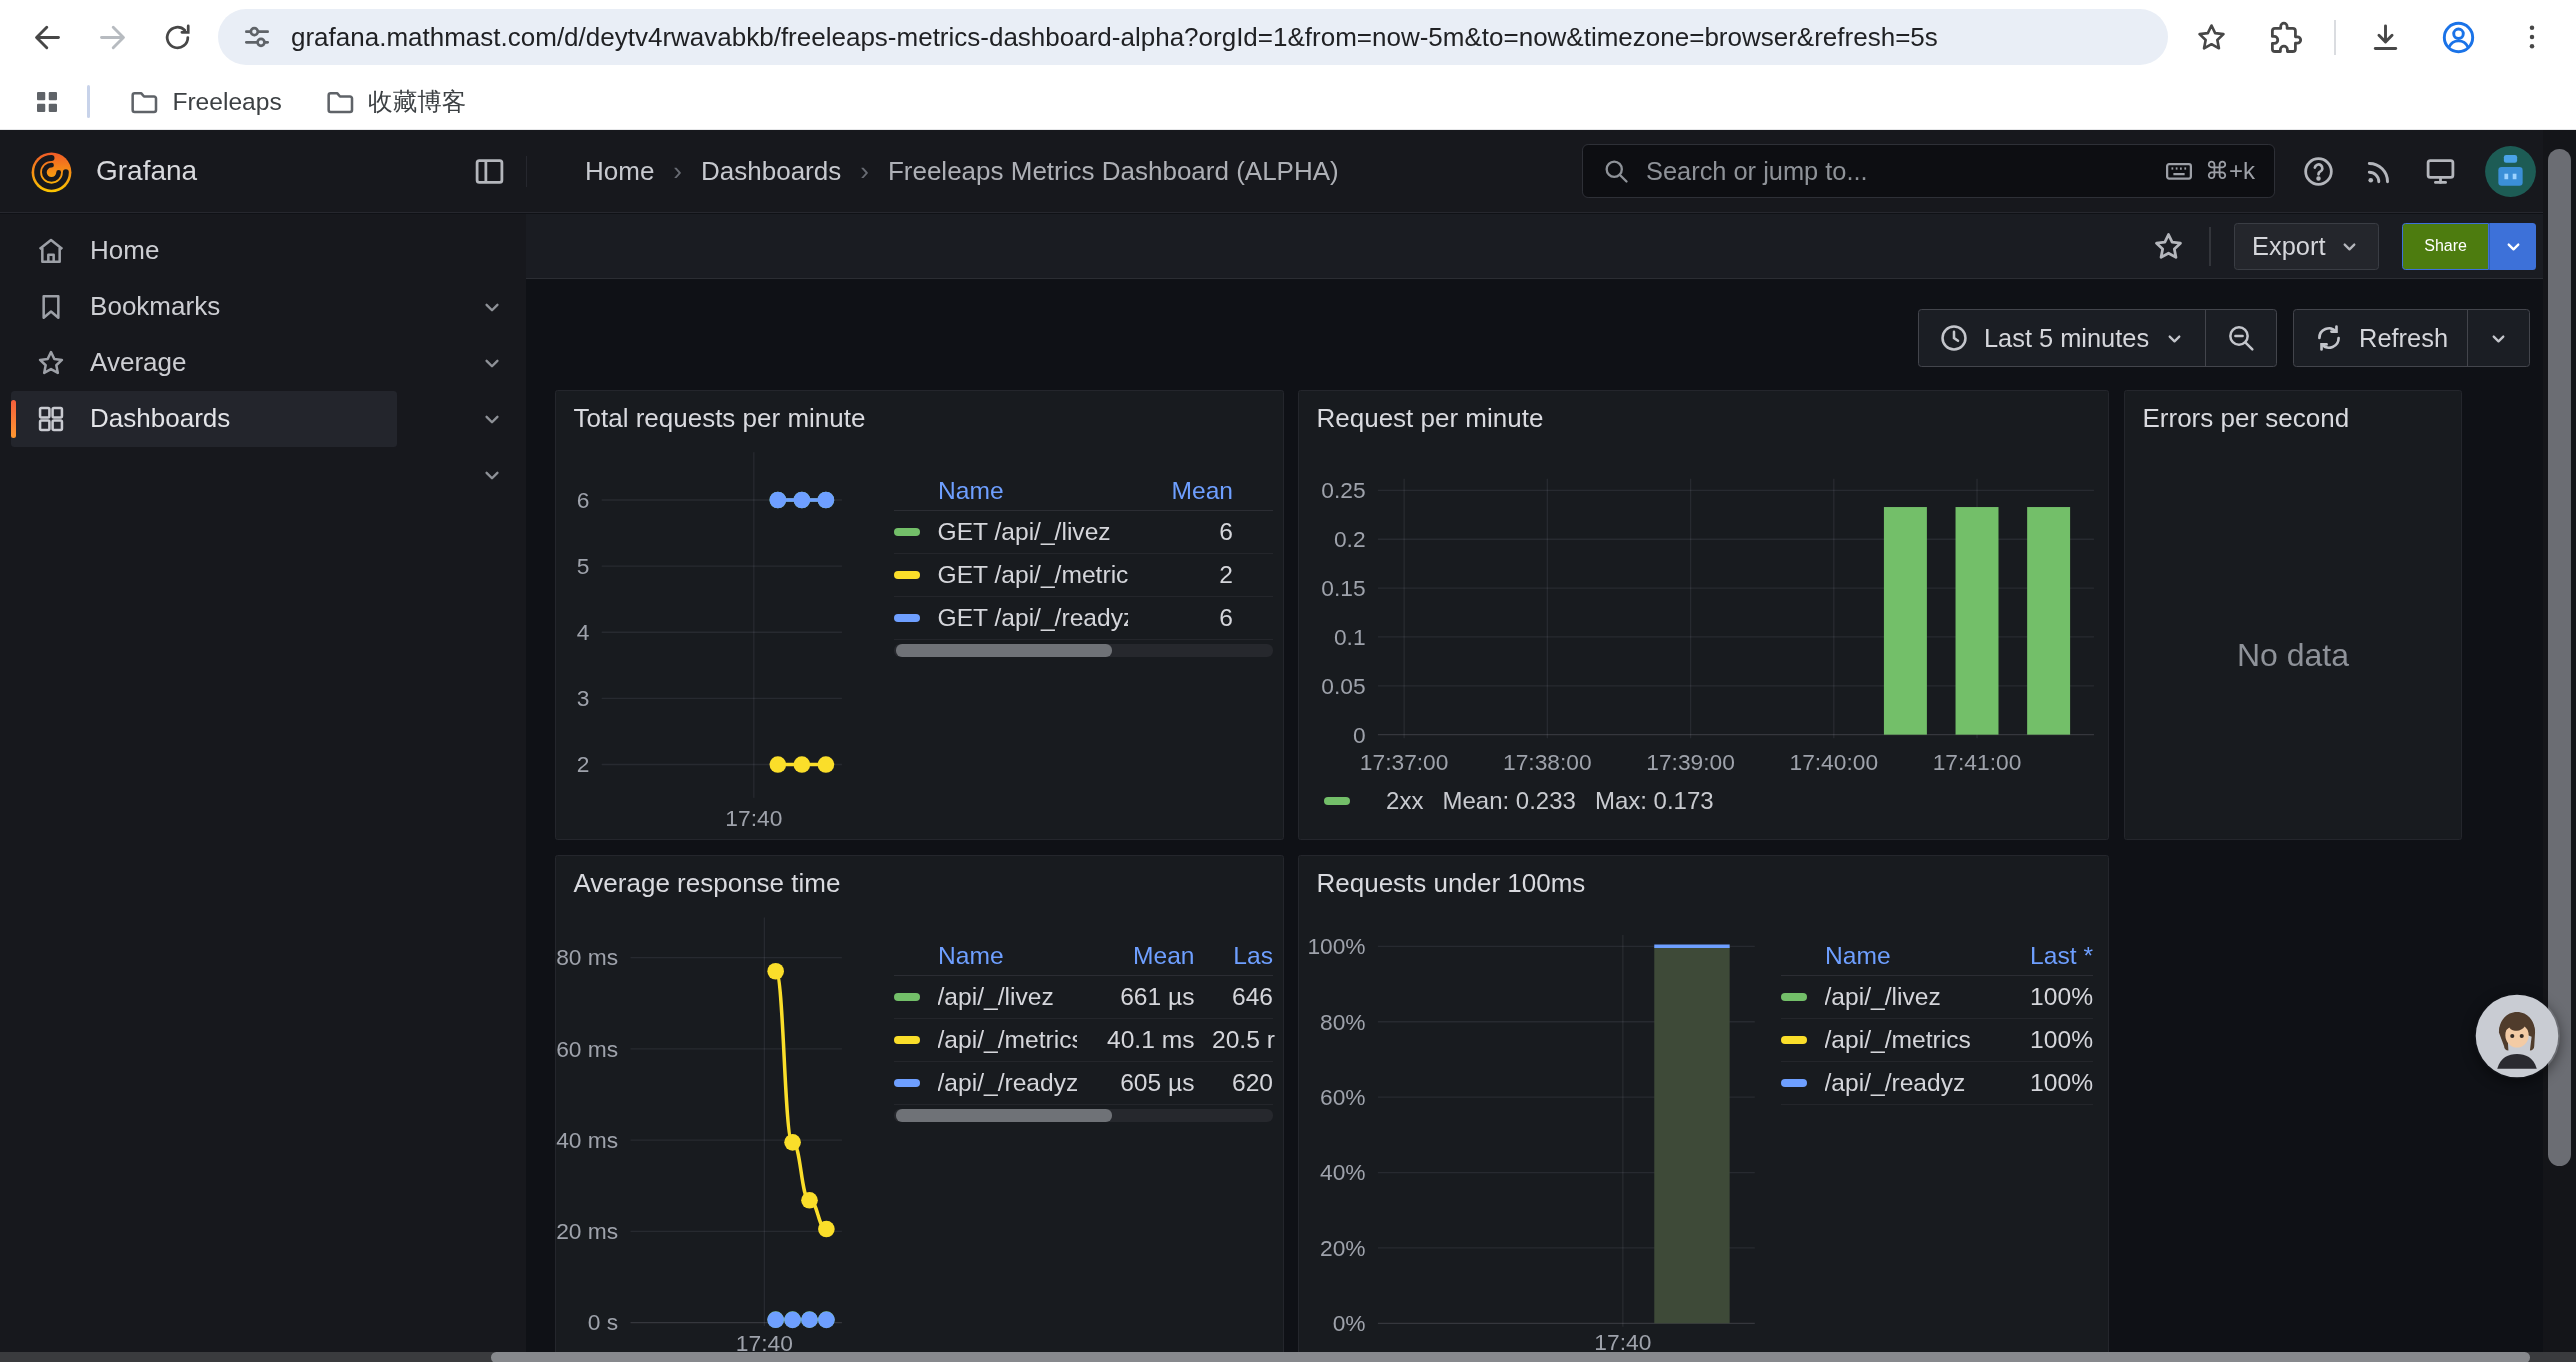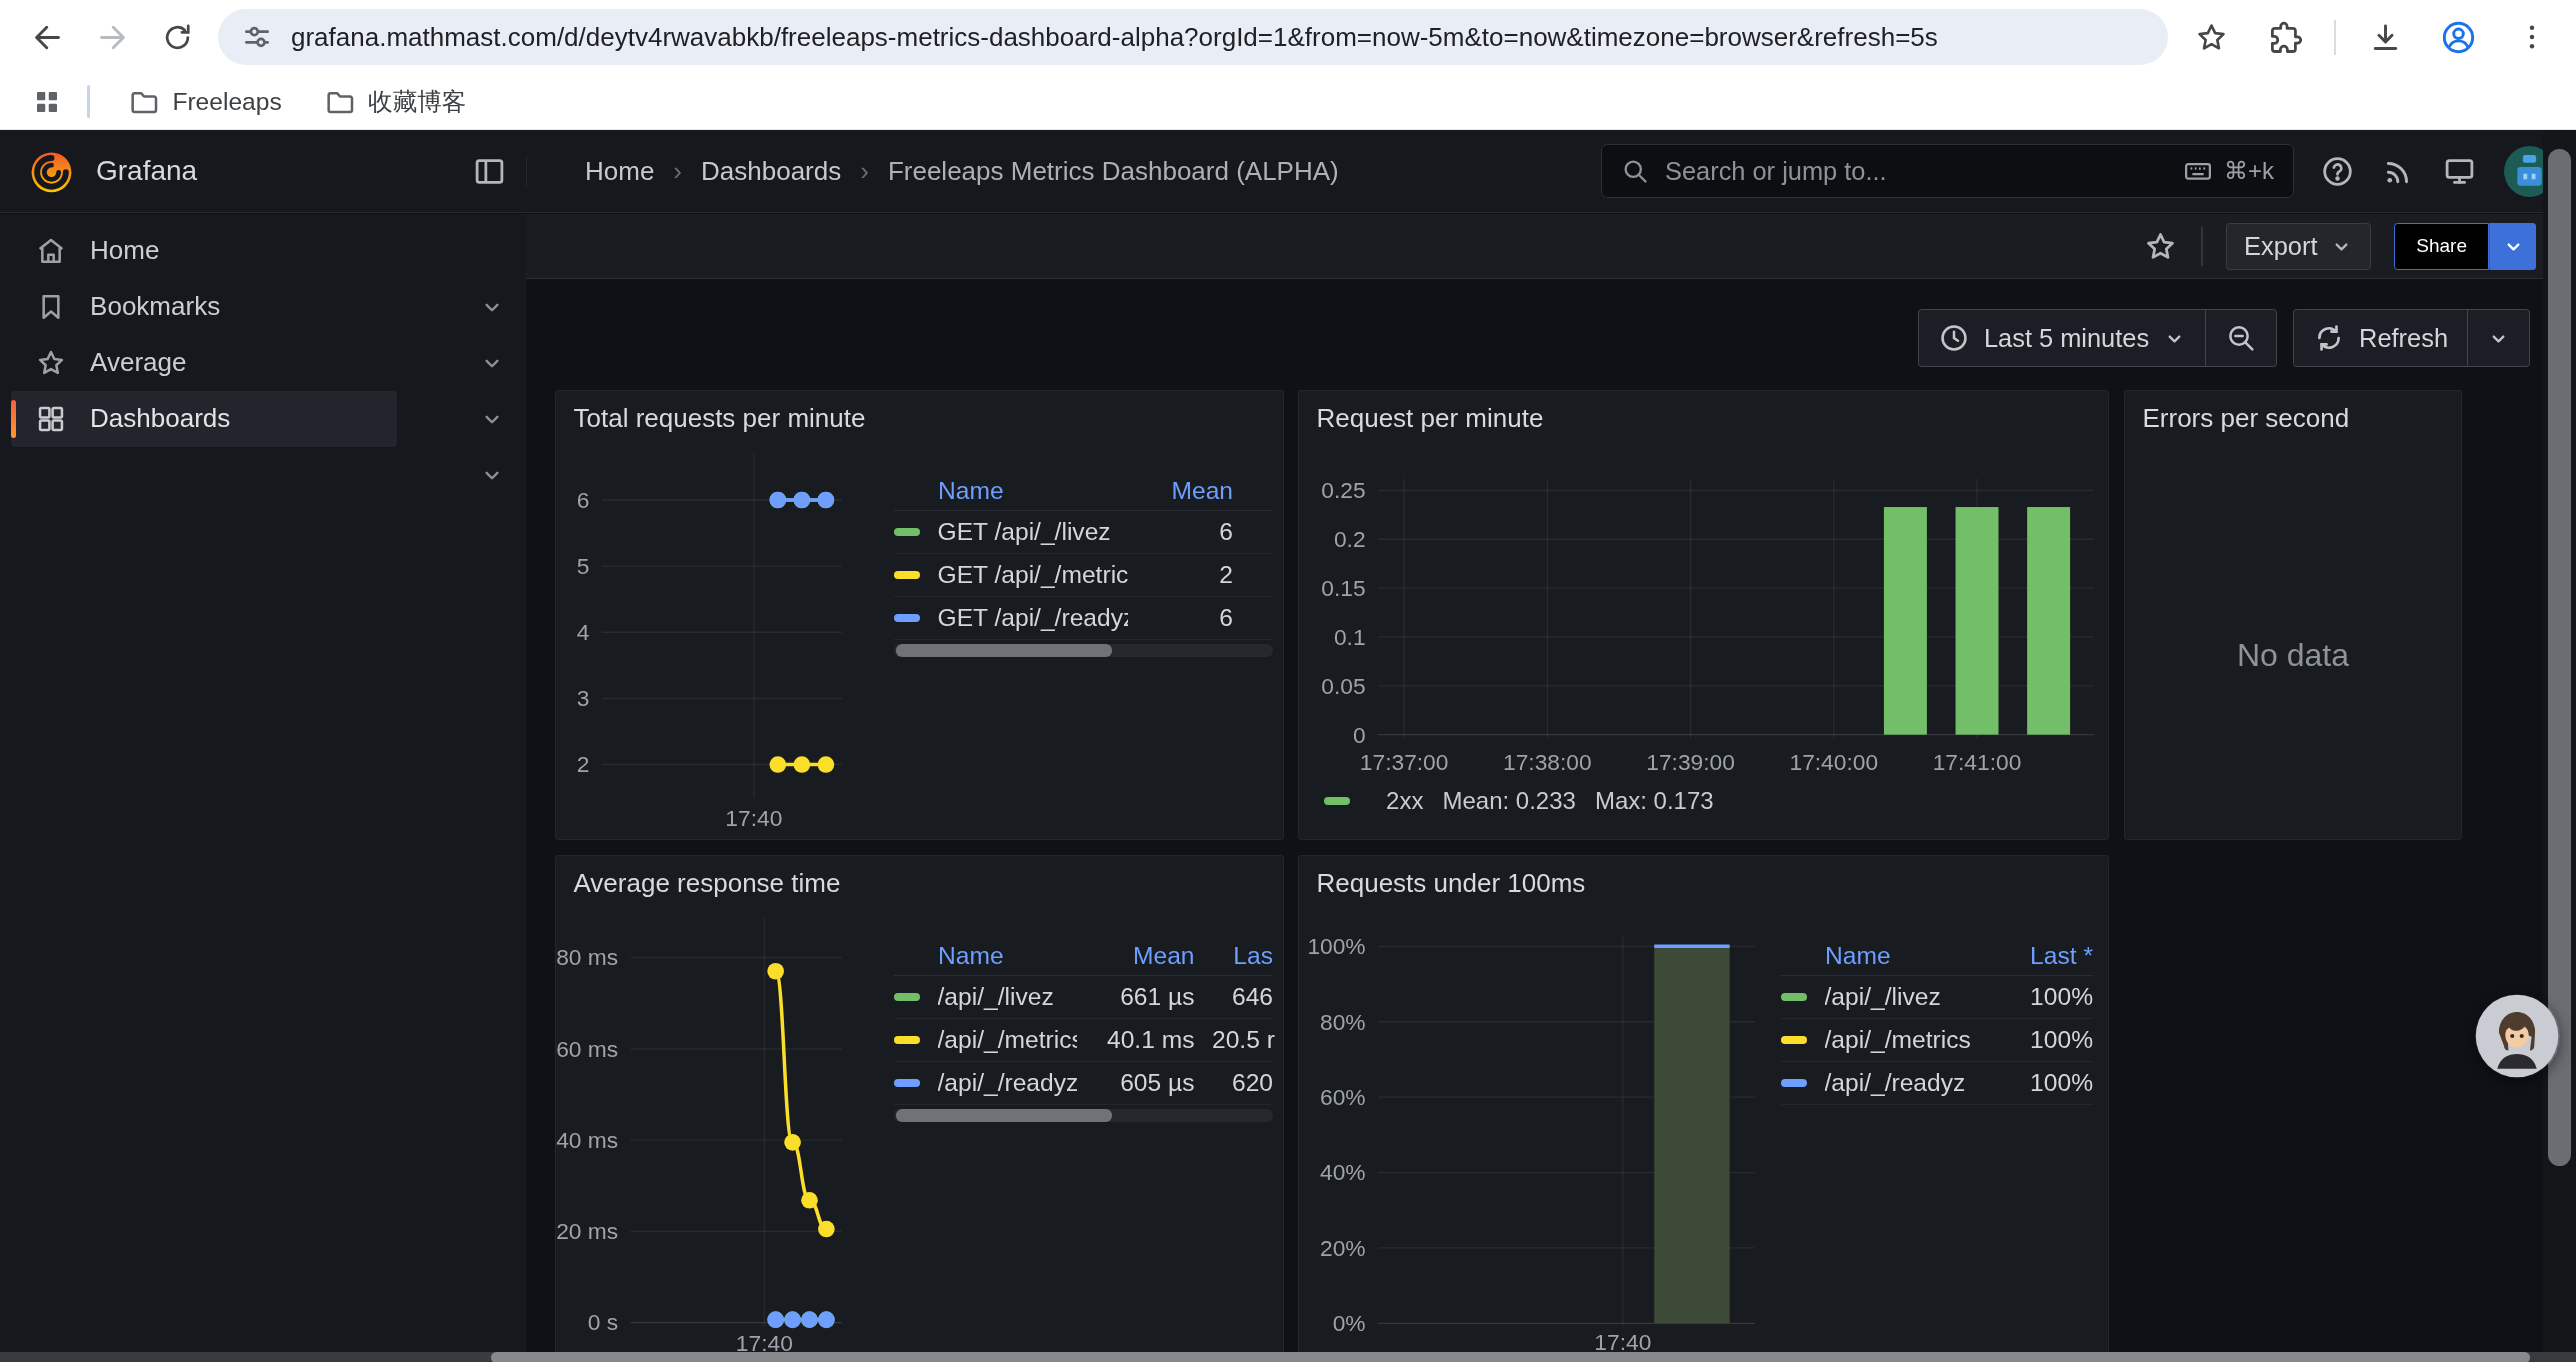--- a/index.html
+++ b/index.html
@@ -38,21 +38,21 @@
   .gf-header { position:absolute; top:0; left:0; right:0; height:83px; background:#17181d;
     border-bottom:0.9px solid #26272e; display:flex; align-items:center; z-index:5; }
   .gf-header-left { width:526px; flex:none; display:flex; align-items:center; padding:0 19px 0 26px; }
   .brand-name { margin-left:19px; font-size:28px; color:#d8d9dd; }
   .collapse-btn { margin-left:auto; color:#b4b6bc; display:flex; }
   .breadcrumb { flex:1; display:flex; align-items:center; padding-left:58px; font-size:26px;
     color:#c7c9cf; border-left:0.9px solid #26272e; min-width:0; }
   .crumb { white-space:nowrap; }
   .crumb.current { color:#aeb0b6; }
   .crumb-sep { color:#686b73; margin:0 19px; font-size:26px; }
-  .gf-header-right { display:flex; align-items:center; gap:26px; padding-right:20px; flex:none; }
+  .gf-header-right { display:flex; align-items:center; gap:26px; padding-right:39px; flex:none; }
   .searchbox { width:693px; height:54px; background:#0d0e12; border:0.9px solid #2e3037;
     border-radius:6.1px; display:flex; align-items:center; padding:0 19px; gap:14px; }
   .searchbox input { flex:1; background:transparent; border:none; outline:none; color:#c9cbd1;
     font-size:25.4px; font-family:"Liberation Sans",sans-serif; min-width:0; }
   .searchbox input::placeholder { color:#8e9298; }
   .search-kbd { display:flex; align-items:center; gap:10.5px; color:#9da0a7; font-size:24px; flex:none; }
   .hdr-icon { color:#b4b6bc; display:flex; }
 
   .gf-sidenav { position:absolute; top:84px; left:0; width:526px; bottom:0; background:#17181d;
     padding:8.8px 12.3px 0 10.5px; z-index:4; }
@@ -69,22 +69,22 @@
     border-bottom:0.9px solid #2b2d33; display:flex; align-items:center; justify-content:flex-end;
     gap:23px; padding-right:40px; z-index:3; }
   .dt-divider { width:1.8px; height:39px; background:#33353b; }
   .icon-btn { color:#b4b6bc; display:flex; }
   .btn { height:47px; display:inline-flex; align-items:center; gap:12.3px; padding:0 17.5px;
     background:#24262c; border:0.9px solid #3a3d44; border-radius:3.5px; color:#d5d6db;
     font-size:25.4px; font-weight:400; }
   .btn .chev { color:#b4b6bc; display:flex; }
   .split { display:flex; }
   .btn-primary { height:47px; display:inline-flex; align-items:center; padding:0 21px;
-    background:#000000; border:0.9px solid #3d71d9; border-radius:3.5px 0 0 3.5px; color:#fff;
-    font-size:19px; font-weight:500; }
+    background:#4d7c0f; border:0.9px solid #3d71d9; border-radius:3.5px 0 0 3.5px; color:#fff;
+    font-size:16px; font-weight:500; }
   .btn-primary-caret { height:47px; width:47px; display:flex; align-items:center; justify-content:center;
     background:#3d71d9; border-radius:0 3.5px 3.5px 0; border-left:1.8px solid #2f5cb8; color:#fff; }
 
   .time-row { position:absolute; top:179px; right:46px; display:flex; gap:16px; z-index:2; }
   .btn-group { display:flex; align-items:stretch; height:58px; background:#1b1e24;
     border:0.9px solid #43454c; border-radius:3.5px; overflow:hidden; }
   .bg-seg { display:flex; align-items:center; gap:14px; padding:0 19px; font-size:25.4px;
     color:#d5d6db; }
   .bg-seg + .bg-seg { border-left:0.9px solid #43454c; }
   .bg-seg .chev, .bg-seg .seg-icon { color:#c3c5cb; display:flex; }

